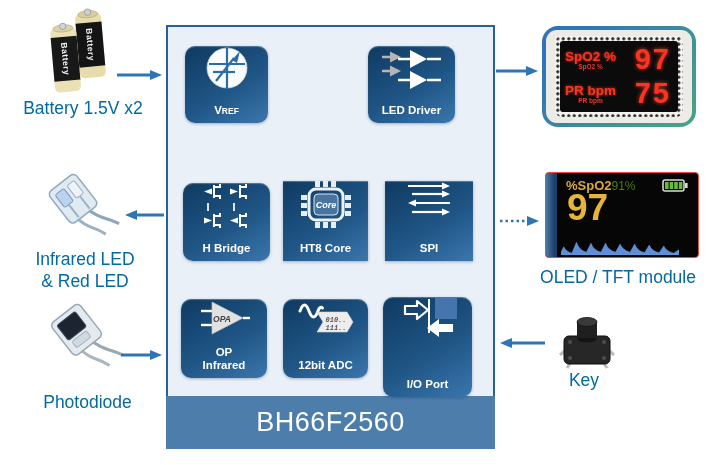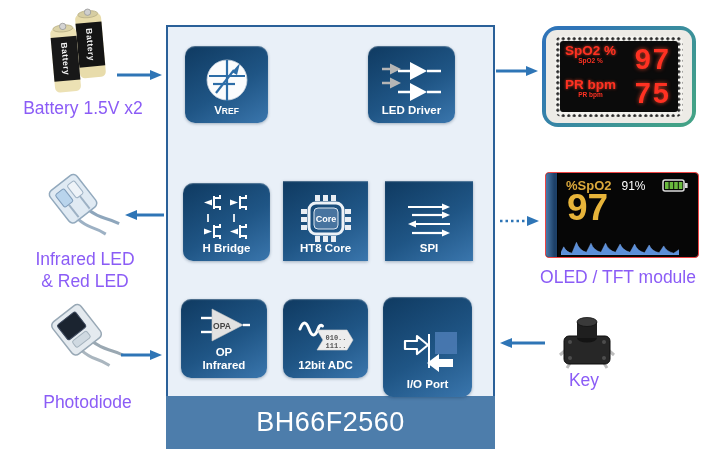--- a/index.html
+++ b/index.html
@@ -1,66 +1,66 @@
 <!DOCTYPE html>
 <html><head>
 <meta charset="utf-8">
 <style>
   html,body { margin:0; padding:0; background:#fff; font-family:"Liberation Sans",sans-serif; }
   .canvas { position:relative; width:716px; height:465px; background:#fff; overflow:hidden; }
 
-  .caption { position:absolute; color:#8b5cf6; font-size:17.5px; text-align:center; line-height:1.25; }
+  .caption { position:absolute; color:#0369a1; font-size:17.5px; text-align:center; line-height:1.25; }
 
   
   .mainbox { position:absolute; left:166px; top:25px; width:325px; height:371px;
              background:#e9f0f8; border:2px solid #2a6099; }
   .footerbar { position:absolute; left:166px; top:396px; width:329px; height:53px;
                background:#4d7dab; color:#fff; font-size:27px; letter-spacing:.5px;
                display:flex; align-items:center; justify-content:center; }
 
   
   .blk { position:absolute; display:flex; flex-direction:column; align-items:center;
          background:linear-gradient(150deg,#0f3a61 0%,#1f5585 55%,#3a76ad 100%);
          box-shadow: inset 0 1px 1px rgba(255,255,255,.28), 0 1px 3px rgba(20,50,80,.35); }
   .rounded { border-radius:10px; }
-  .blk-icon { flex:1; display:flex; align-items:flex-end; justify-content:center; width:100%; }
+  .blk-icon { flex:1; display:flex; align-items:flex-start; justify-content:center; width:100%;font-style:italic; }
   .blk-label { color:#fff; font-weight:bold; font-size:11.5px; padding-bottom:6px;
                text-align:center; line-height:1.15; white-space:nowrap; }
   .vref-sub { font-size:8.5px; }
 
   
   .spo2-outer { position:absolute; left:542px; top:26px; width:154px; height:101px;
                 border-radius:16px; padding:4px; box-sizing:border-box;
                 background:linear-gradient(135deg,#2f74b8 15%,#43a287 90%); }
   .spo2-bezel { width:100%; height:100%; border-radius:11px; background:#edebe6;
                 padding:6px 9px; box-sizing:border-box; }
   .spo2-dots  { width:100%; height:100%; border-radius:7px; background-color:#f4f3ef;
                 background-image:radial-gradient(#272727 1.4px, transparent 1.55px);
                 background-size:5.5px 5.5px; padding:5px; box-sizing:border-box; }
   .spo2-screen{ width:100%; height:100%; background:#0b0b0b; border-radius:3px;
                 display:flex; flex-direction:column; justify-content:space-evenly;
                 padding:1px 5px; box-sizing:border-box; }
-  .seg-row { display:flex; justify-content:space-between; }
+  .seg-row { display:flex; align-items:center; justify-content:space-between; }
   .seg-labelwrap { display:flex; flex-direction:column; align-items:center; }
   .seg-label { color:#ff3122; font-weight:bold; font-size:13.5px; white-space:nowrap;
                text-shadow:0 0 3px rgba(255,70,40,.8); }
   .seg-sublabel { color:#ff3122; font-size:6.5px; font-weight:bold; margin-top:-1px; }
   .seg-value { color:#ff3122; font-weight:bold; font-size:29px; letter-spacing:2px;
                margin-right:2px; text-shadow:0 0 4px rgba(255,70,40,.8); }
 
   
   .oled { position:absolute; left:545px; top:172px; width:152px; height:84px;
           background:#060606; border:1px solid #ef4444; border-radius:4px;
           display:flex; overflow:hidden; }
   .oled-pcb { width:11px; background:linear-gradient(90deg,#4a79a8 0%,#1d4068 75%);
               border-right:1px solid #000; }
   .oled-screen { flex:1; position:relative; padding:5px 8px 0 8px; }
   .oled-row1 { display:flex; align-items:center; }
   .oled-spo2label { color:#dca93c; font-size:13px; font-weight:bold; }
-  .oled-percent { color:#ffffff; font-size:12px; margin-left:10px; }
+  .oled-percent { color:#4d7c0f; font-size:12px; margin-left:0; }
   .oled-batt { margin-left:auto; margin-right:2px; }
   .oled-value { position:absolute; left:9px; top:16px; color:#e7b43a; font-size:37px;
                 font-weight:bold; line-height:1; }
   .oled-right { position:absolute; right:9px; top:19px; text-align:right; }
   .oled-prlabel { color:#8cc63f; font-size:13px; font-weight:bold; }
   .oled-prvalue { color:#8cc63f; font-size:22px; font-weight:bold; line-height:1.05; }
   .oled-wave { position:absolute; left:3px; right:3px; bottom:2px; height:20px; }
 
   svg { display:block; }
   .arrows { position:absolute; left:0; top:0; pointer-events:none; }

